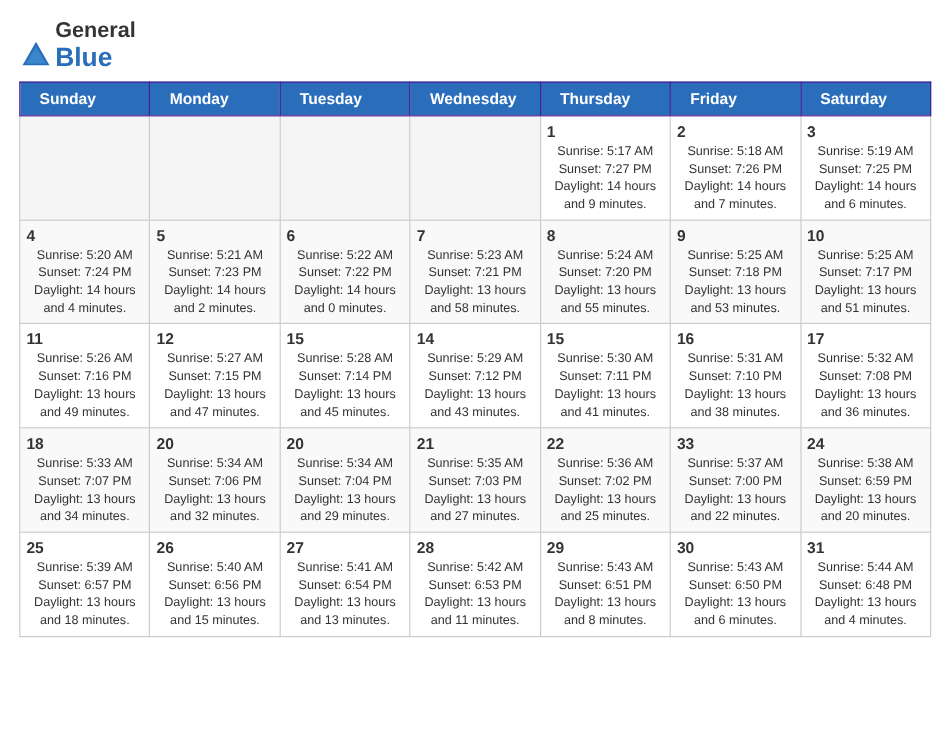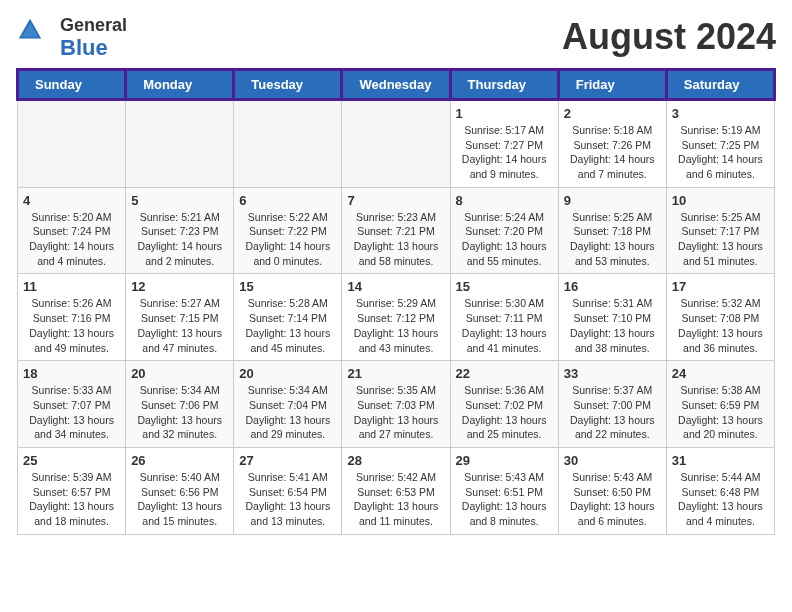--- a/index.html
+++ b/index.html
@@ -11,22 +11,22 @@
       padding: 16px;
     }
     .header {
       display: flex;
       justify-content: space-between;
       align-items: flex-start;
       margin-bottom: 8px;
     }
     .logo {
       display: flex;
-      align-items: flex-start;
-      gap: 16px;
+      align-items: flex-end;
+      gap: 2px;
     }
     .logo-text {
       display: flex;
       flex-direction: column;
       line-height: 1.1;
     }
     .logo-icon {
       width: 28px;
       height: 28px;
     }
@@ -46,21 +46,21 @@
       width: 100%;
       border-collapse: collapse;
     }
     thead tr th {
       background-color: #2a6ebb;
       color: #fff;
       font-size: 13px;
       font-weight: bold;
       padding: 6px 16px;
       text-align: left;
-      border: 3px solid #4c1d95;
+      border: 1px solid #4c1d95;
       margin-top: 48px;
     }
     tbody tr td {
       vertical-align: top;
       border: 1px solid #ccc;
       padding: 5px 5px;
       font-size: 11px;
       color: #333;
       background: #fff;
       width: calc(100% / 7);
@@ -95,21 +95,20 @@
     <svg class="logo-icon" viewBox="0 0 40 40" xmlns="http://www.w3.org/2000/svg">
       <polygon points="20,4 36,32 4,32" fill="#2a6ebb"></polygon>
       <polygon points="20,10 32,30 8,30" fill="#4a9edb" opacity="0.5"></polygon>
     </svg>
     <div class="logo-text">
       <span style="font-size:18px;font-weight:bold;color:#333;">General</span>
       <span style="font-size:22px;font-weight:bold;color:#2a6ebb;">Blue</span>
     </div>
   </div>
   <div class="title-block">
-    <div class="month-year">August 2024</div>
   </div>
 </div>
 
 <table>
   <thead>
     <tr>
     <th>Sunday</th>
         <th>Monday</th>
         <th>Tuesday</th>
         <th>Wednesday</th>

